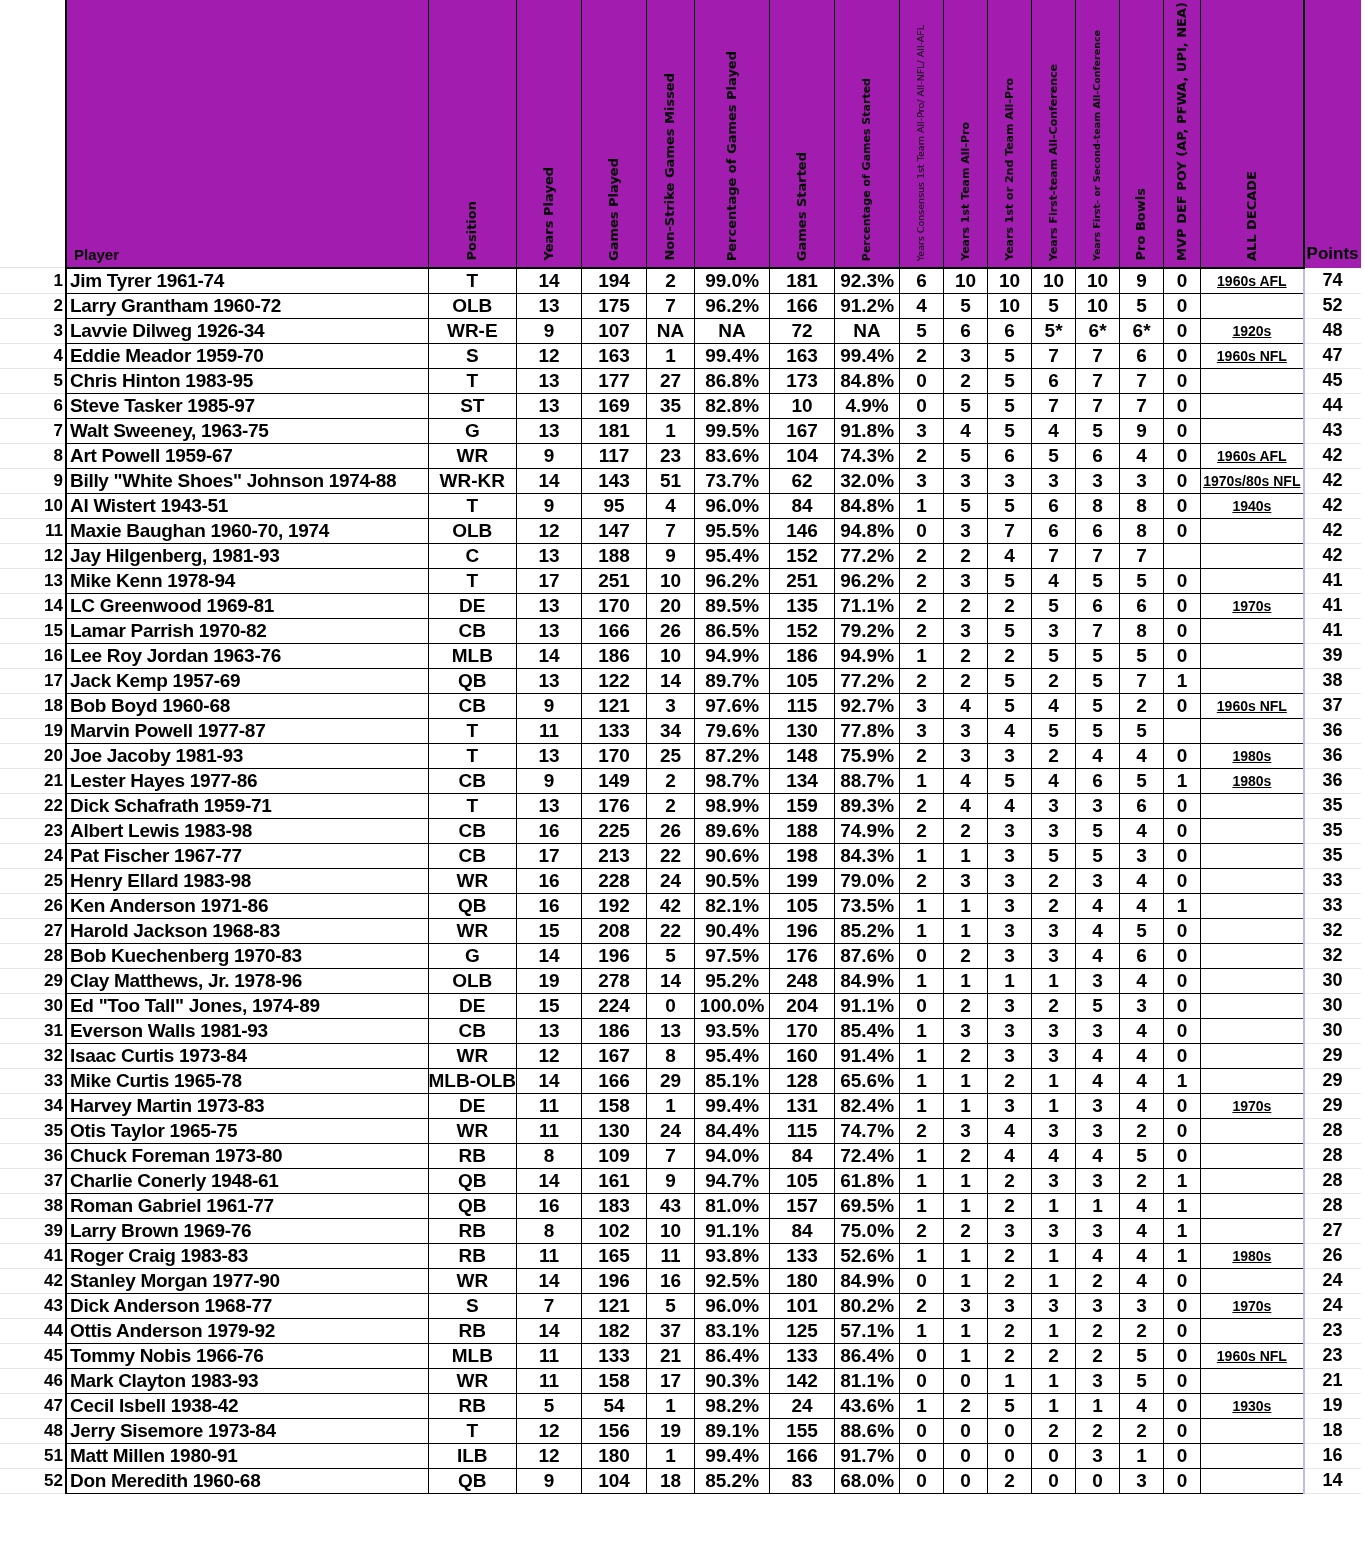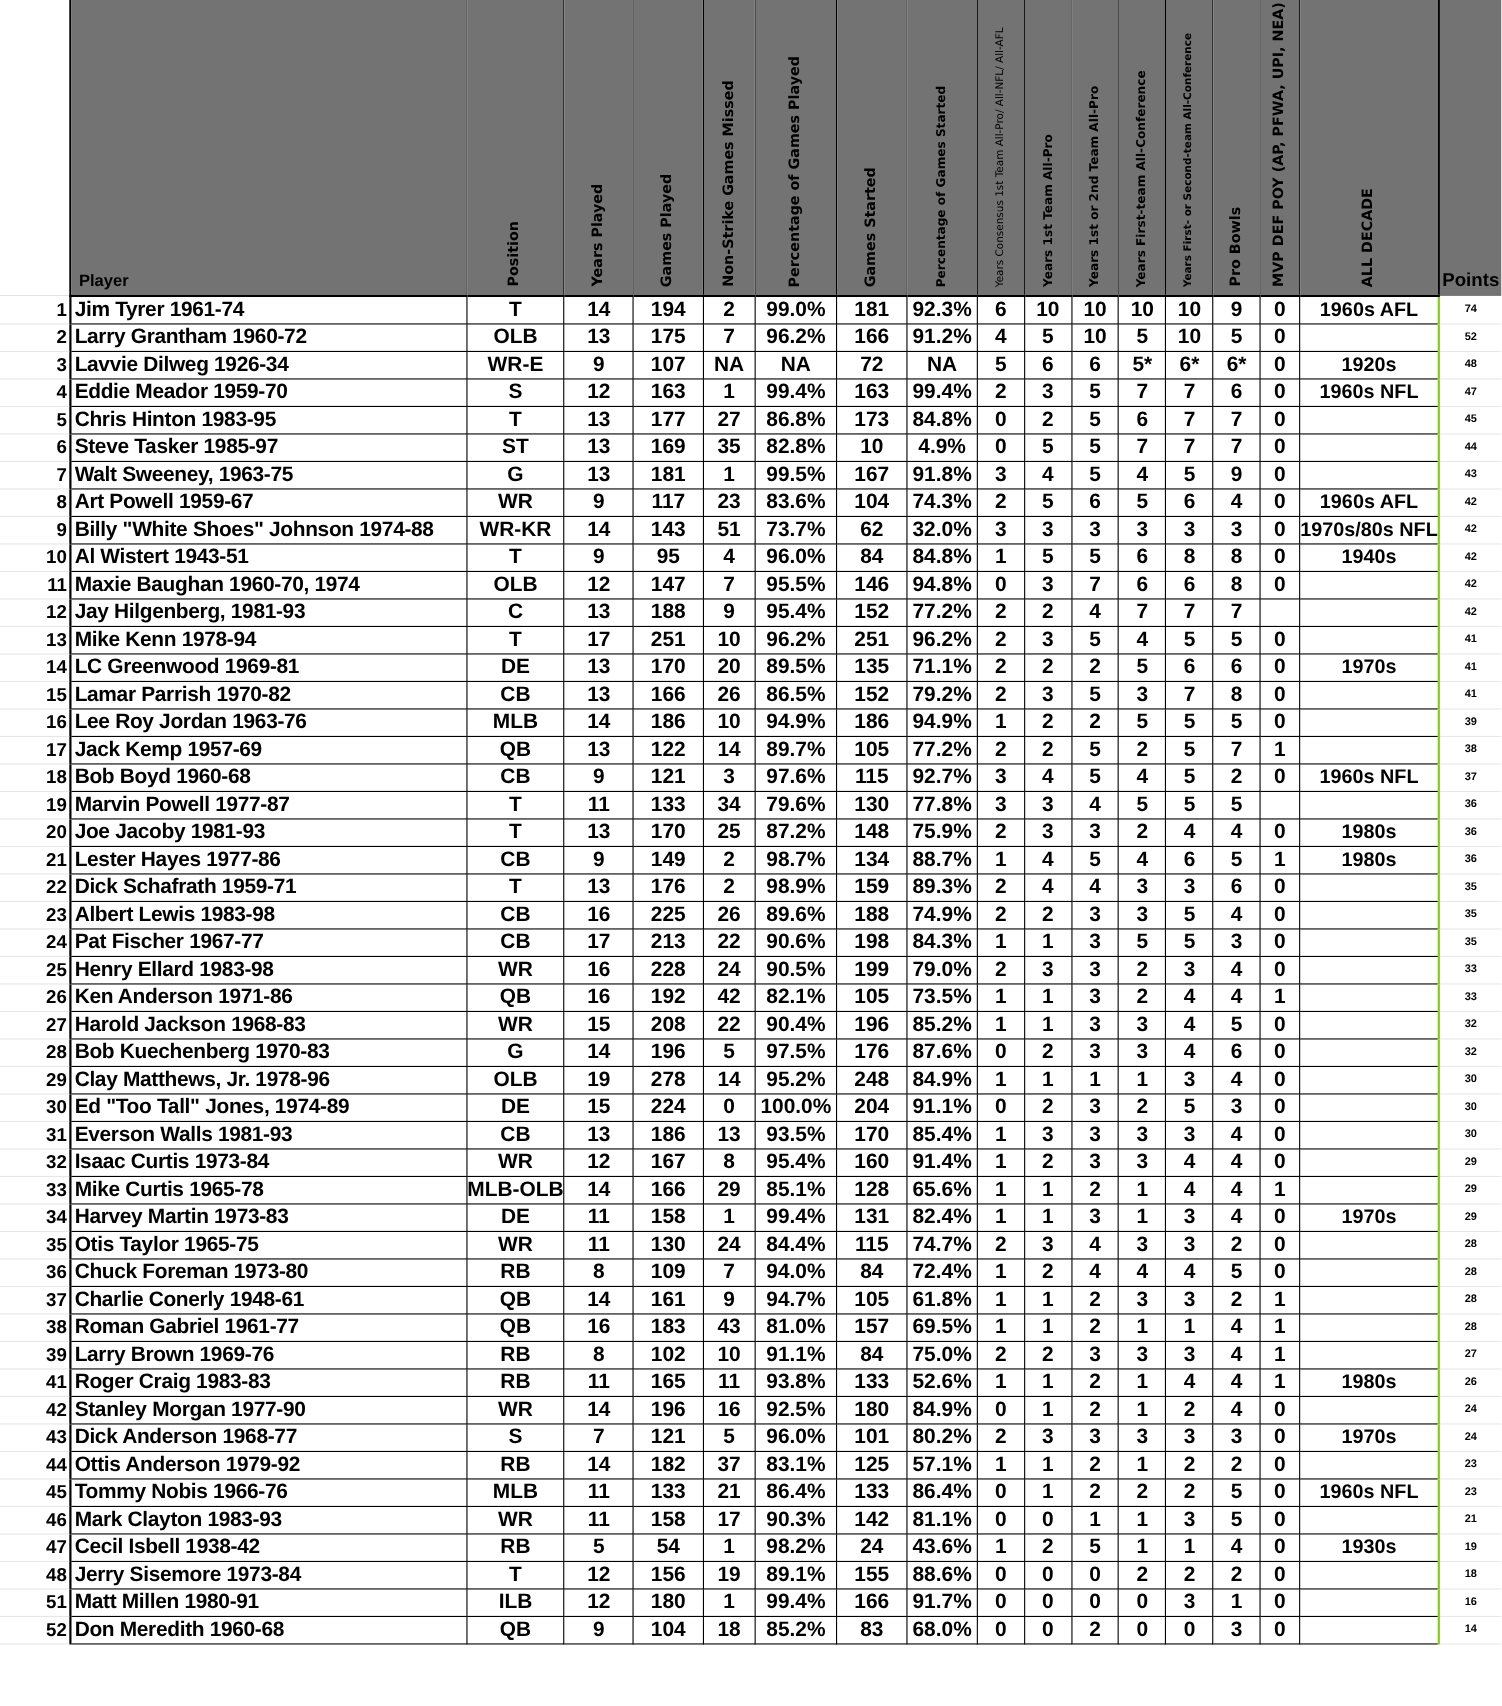--- a/index.html
+++ b/index.html
@@ -1,31 +1,31 @@
 <!DOCTYPE html>
 <html><head>
 <meta charset="utf-8">
 <style>
   html, body { margin: 0; padding: 0; background: #ffffff; }
   body { width: 1365px; height: 1551px; overflow: hidden; position: relative; font-family: "Liberation Sans", sans-serif; }
   .sheet { position: absolute; left: 0; top: 0; }
   table { border-collapse: collapse; table-layout: fixed; }
   td, th { padding: 0; margin: 0; overflow: hidden; white-space: nowrap; }
   .rownum { width: 63px; text-align: right; font-weight: bold; font-size: 17px; color: #000; background: #fff; padding-right: 2px; border-bottom: 1px solid #e0e0e0; }
-  thead th { height: 249px; background: #737373; border-left: 1px solid #000; border-right: 1px solid #000; border-bottom: 2px solid #000; vertical-align: bottom; position: relative; }
+  thead th { height: 249px; background: #a21caf; border-left: 1px solid #000; border-right: 1px solid #000; border-bottom: 2px solid #000; vertical-align: bottom; position: relative; }
   thead th.corner { background: #fff; border: none; border-bottom: 1px solid #e0e0e0; }
   thead th.player-h { text-align: left; font-size: 15px; font-weight: bold; padding: 0 0 4px 7px; border-left: 2px solid #000; }
   thead th.points-h { border-left: 2px solid #000; border-right: none; border-bottom: none; font-size: 17px; font-weight: bold; padding-bottom: 4px; }
   .vtext { writing-mode: vertical-rl; transform: rotate(180deg); display: inline-block; font-weight: bold; font-size: 13px; padding-bottom: 2px; margin-bottom: 2px; line-height: 1.1; font-family: "DejaVu Sans", sans-serif; }
   .vtext.small { font-weight: normal; font-size: 9.5px; }
   .vtext.med { font-size: 11px; }
   tbody td { height: 24px; border: 1px solid #000; font-weight: bold; font-size: 19px; text-align: center; color: #000; }
   tbody td.name { text-align: left; padding-left: 3px; border-left: 2px solid #000; font-size: 19px; letter-spacing: -0.3px; margin-top: 28px; }
-  tbody td.decade { font-size: 18px; }
-  tbody td.points { border: none; border-left: 2px solid #84cc16; border-bottom: 1px solid #e8e8e8; font-size: 10px; }
+  tbody td.decade { font-size: 14px; text-decoration: underline; }
+  tbody td.points { border: none; border-left: 2px solid #c4b5fd; border-bottom: 1px solid #e8e8e8; font-size: 18px; }
   tbody td.rownum { border: none; border-bottom: 1px solid #e6e6e6; }
   col.c-num { width: 63px; } col.c-name { width: 362px; } col.c-pos { width: 83px; }
   col.c-yp { width: 65px; } col.c-gp { width: 65px; } col.c-nsm { width: 48px; }
   col.c-pgp { width: 75px; } col.c-gs { width: 65px; } col.c-pgs { width: 65px; }
   col.c-s { width: 44px; } col.c-mvp { width: 37px; } col.c-dec { width: 103px; } col.c-pts { width: 57px; }
 </style>
 </head>
 <body>
 
 <div class="sheet">

